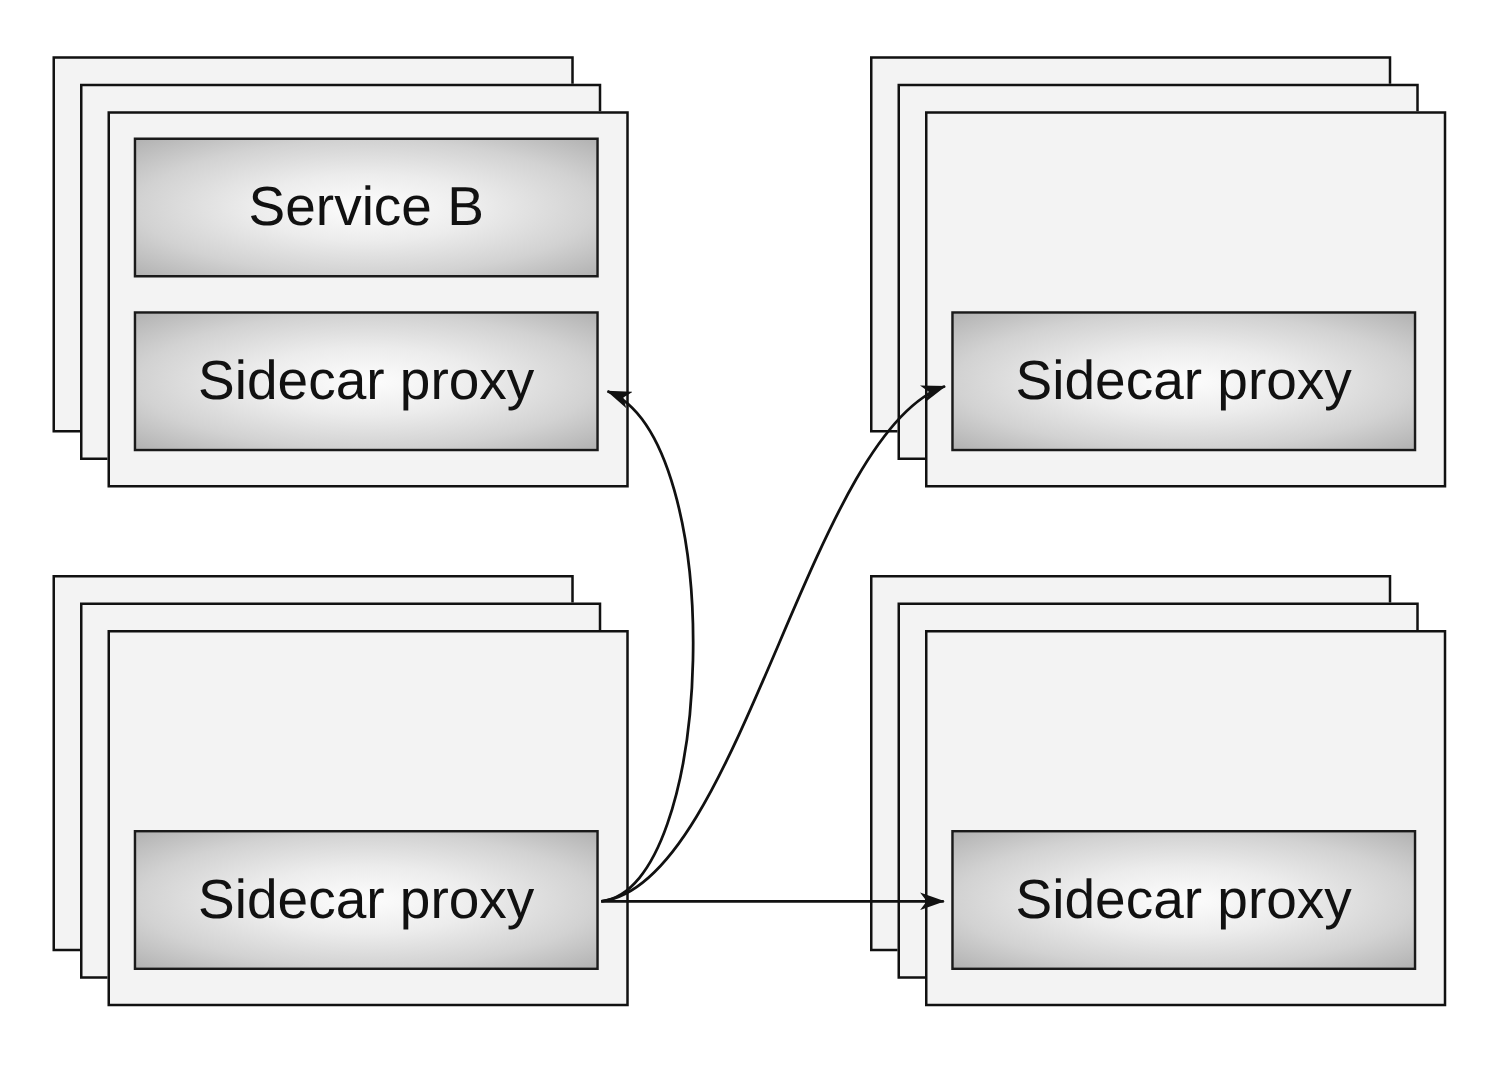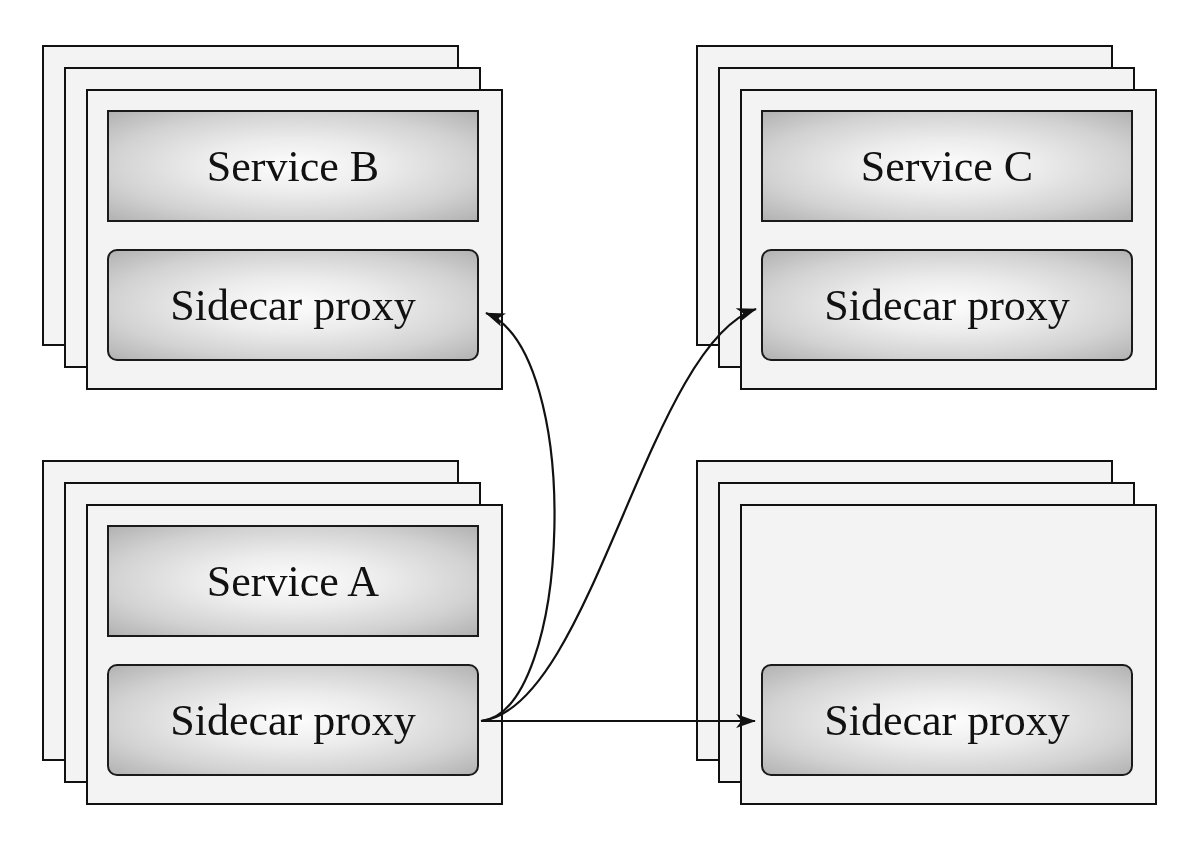--- a/index.html
+++ b/index.html
@@ -12,21 +12,20 @@
     position: relative;
     width: 1200px;
     height: 852px;
     background: #ffffff;
     overflow: hidden;
   }
   .group {
     position: absolute;
     width: 461px;
     height: 345px;
-    font-family: Liberation Serif, serif;
   }
   .group.tl { left: 42px;  top: 45px;  }
   .group.tr { left: 696px; top: 45px;  }
   .group.bl { left: 42px;  top: 460px; }
   .group.br { left: 696px; top: 460px; }
   .card {
     position: absolute;
     width: 417px;
     height: 301px;
     background: #f3f3f3;
@@ -42,21 +41,21 @@
     width: 372px;
     height: 112px;
     background: radial-gradient(ellipse at center, #fdfdfd 0%, #ececec 35%, #d2d2d2 70%, #b2b2b2 100%);
     border: 2.5px solid #1a1a1a;
     box-sizing: border-box;
     display: flex;
     align-items: center;
     justify-content: center;
   }
   .inner-box.service { top: 19px;  }
-  .inner-box.proxy   { top: 158px; border-radius: 10px; }
+  .inner-box.proxy   { top: 158px; }
   .box-label {
     font-size: 44px;
     color: #111111;
     letter-spacing: 0px;
     white-space: nowrap;
   }
   svg.arrow-layer {
     position: absolute;
     left: 0;
     top: 0;
@@ -85,36 +84,30 @@
       <div class="inner-box proxy">
         <span class="box-label">Sidecar proxy</span>
       </div>
     </div>
   </div>
 
   <div class="group tr">
     <div class="card back"></div>
     <div class="card middle"></div>
     <div class="card front">
-      <div class="inner-box service">
-        <span class="box-label">Service C</span>
-      </div>
       <div class="inner-box proxy">
         <span class="box-label">Sidecar proxy</span>
       </div>
     </div>
   </div>
 
   <div class="group bl">
     <div class="card back"></div>
     <div class="card middle"></div>
     <div class="card front">
-      <div class="inner-box service">
-        <span class="box-label">Service A</span>
-      </div>
       <div class="inner-box proxy">
         <span class="box-label">Sidecar proxy</span>
       </div>
     </div>
   </div>
 
   <div class="group br">
     <div class="card back"></div>
     <div class="card middle"></div>
     <div class="card front">

